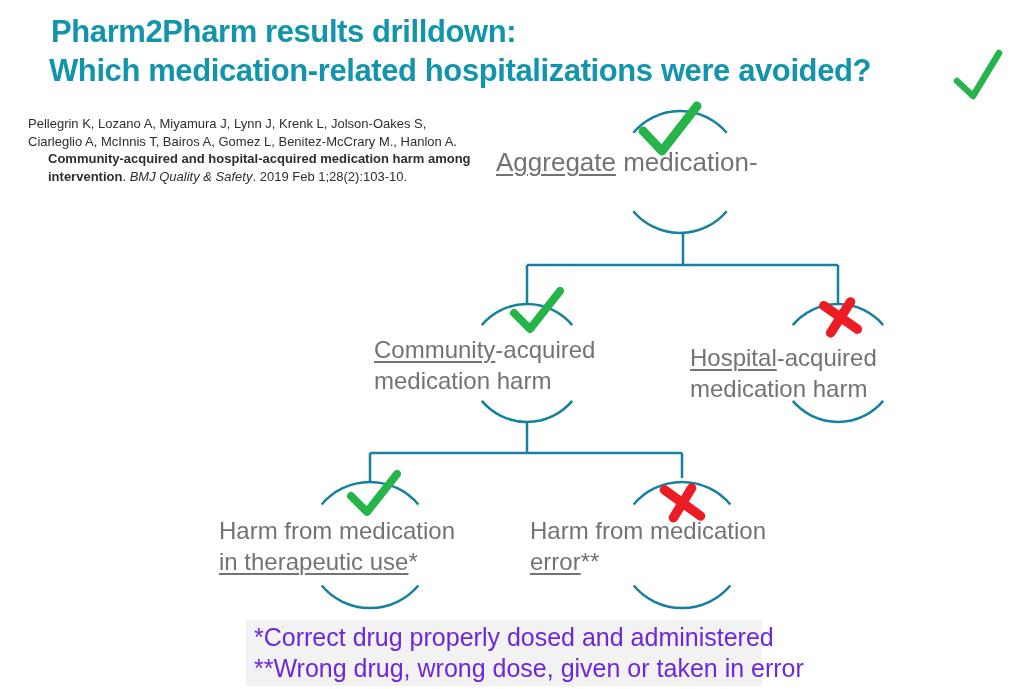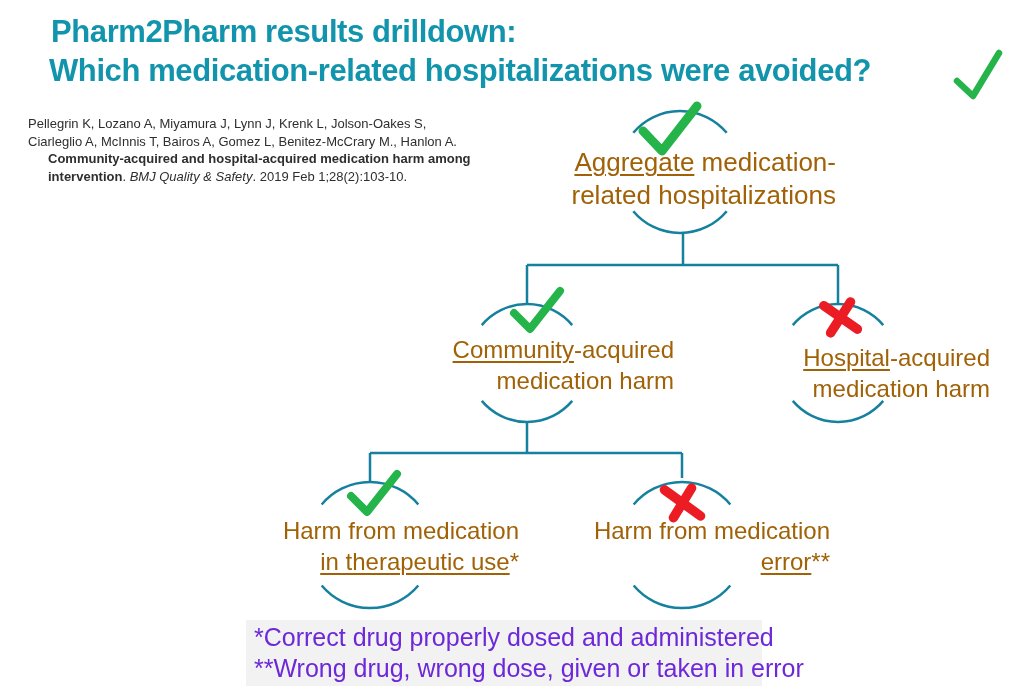--- a/index.html
+++ b/index.html
@@ -25,22 +25,22 @@
     color:#2e2e2e;
   }
   .citation .b{font-weight:bold;margin-left:20px;}
   .citation .i{font-style:italic;}
   .diagram-svg{left:0;top:0;width:1034px;height:689px;pointer-events:none;}
   .diagram-svg path{fill:none;}
   .teal-stroke{stroke:var(--diagram-teal,#15819e);stroke-width:2.5px;}
   .check-stroke{stroke:var(--check-green,#24b44a);stroke-linecap:round;stroke-linejoin:round;}
   .cross-stroke{stroke:var(--cross-red,#ec1c24);stroke-linecap:round;}
   .node-label{
-    color:#a16207;
-    text-align:right;
+    color:#737373;
+    text-align:left;
     font-size:24px;
     line-height:31px;
     z-index:2;
   }
   .node-label.big{font-size:26px;line-height:33px;}
   .u{text-decoration:underline;text-decoration-thickness:2px;text-underline-offset:3px;}
   .footnotes{
     left:246px;top:620px;width:516px;height:66px;
     background:var(--footnote-bg,#f2f2f2);
     color:#6d28d9;
@@ -95,21 +95,20 @@
     <path class="check-stroke" style="stroke-width:6.5px" d="M957,81 L973,96 L999,53"></path>
     <path class="check-stroke" style="stroke-width:9px" d="M643,131 L662,151 L697,106"></path>
     <path class="check-stroke" style="stroke-width:8px" d="M514,313 L530,329 L560,291"></path>
     <path class="cross-stroke" style="stroke-width:9.5px" d="M826,303 L855,332 M853,304 L828,331" transform="rotate(-10 840 317)"></path>
     <path class="check-stroke" style="stroke-width:8px" d="M351,496 L367,512 L397,474"></path>
     <path class="cross-stroke" style="stroke-width:9.5px" d="M667,487 L698,519 M694,490 L671,516" transform="rotate(-10 682 503)"></path>
   </svg>
 
   <div class="abs node-label big" style="left:496px;top:146px;width:340px;">
     <div><span class="u">Aggregate</span><span> medication-</span></div>
-    <div>related hospitalizations</div>
   </div>
 
   <div class="abs node-label" style="left:374px;top:334px;width:300px;">
     <div><span class="u">Community</span><span>-acquired</span></div>
     <div>medication harm</div>
   </div>
 
   <div class="abs node-label" style="left:690px;top:342px;width:300px;">
     <div><span class="u">Hospital</span><span>-acquired</span></div>
     <div>medication harm</div>

